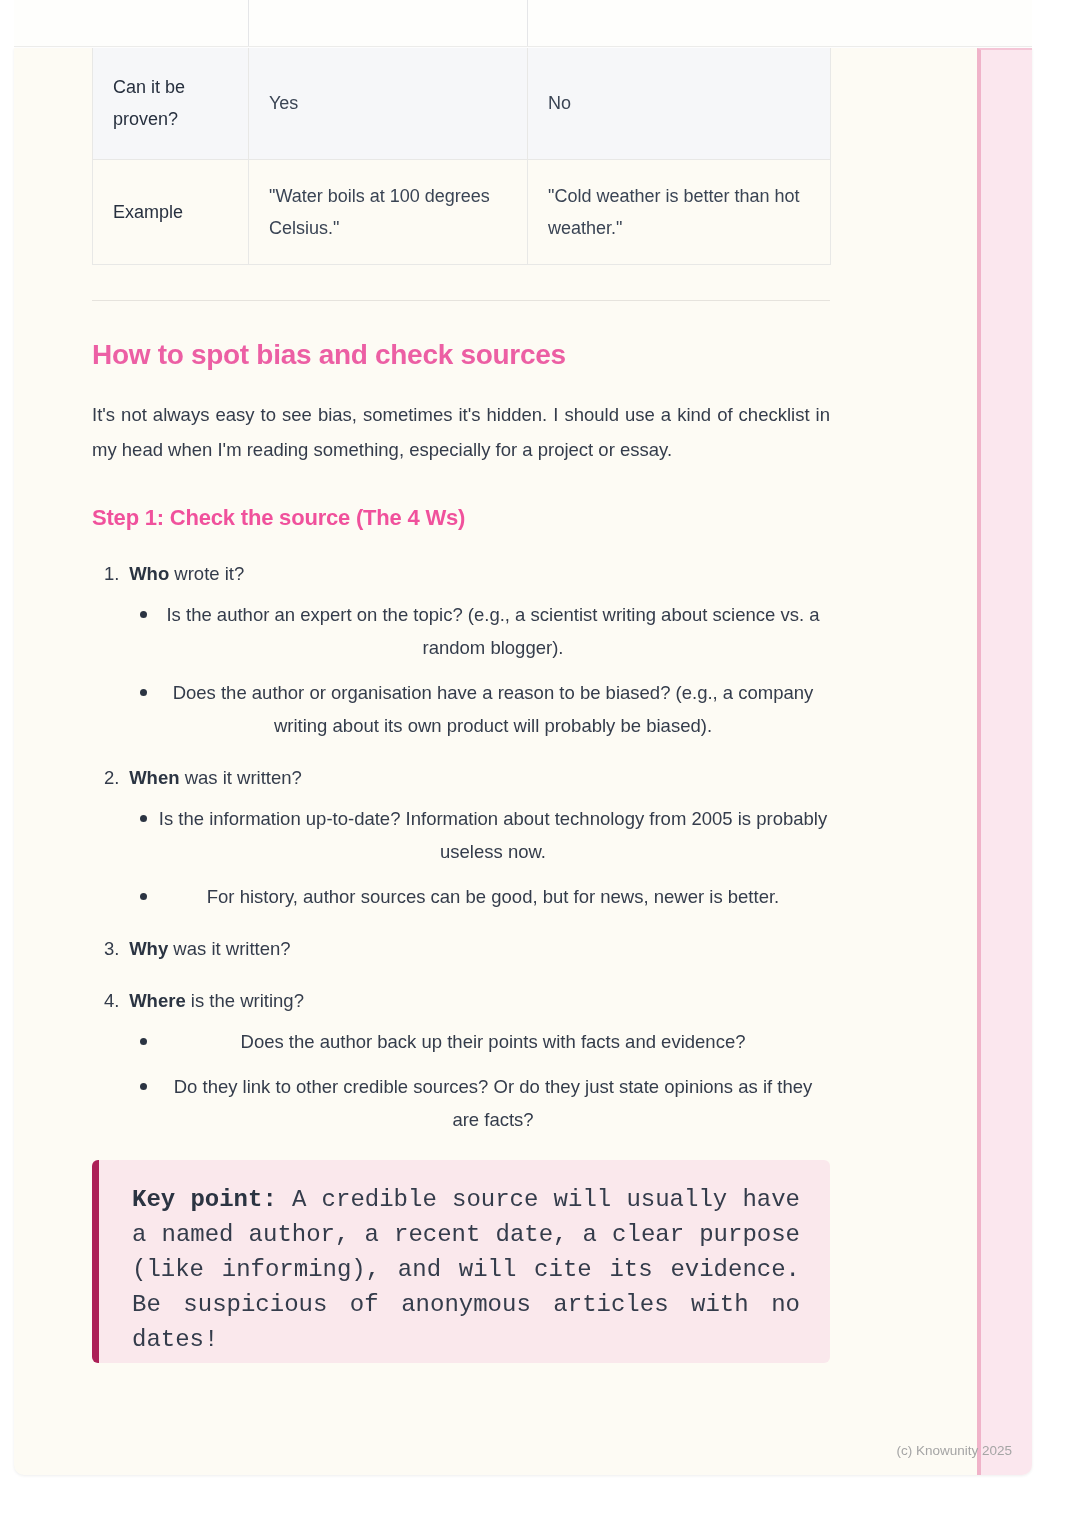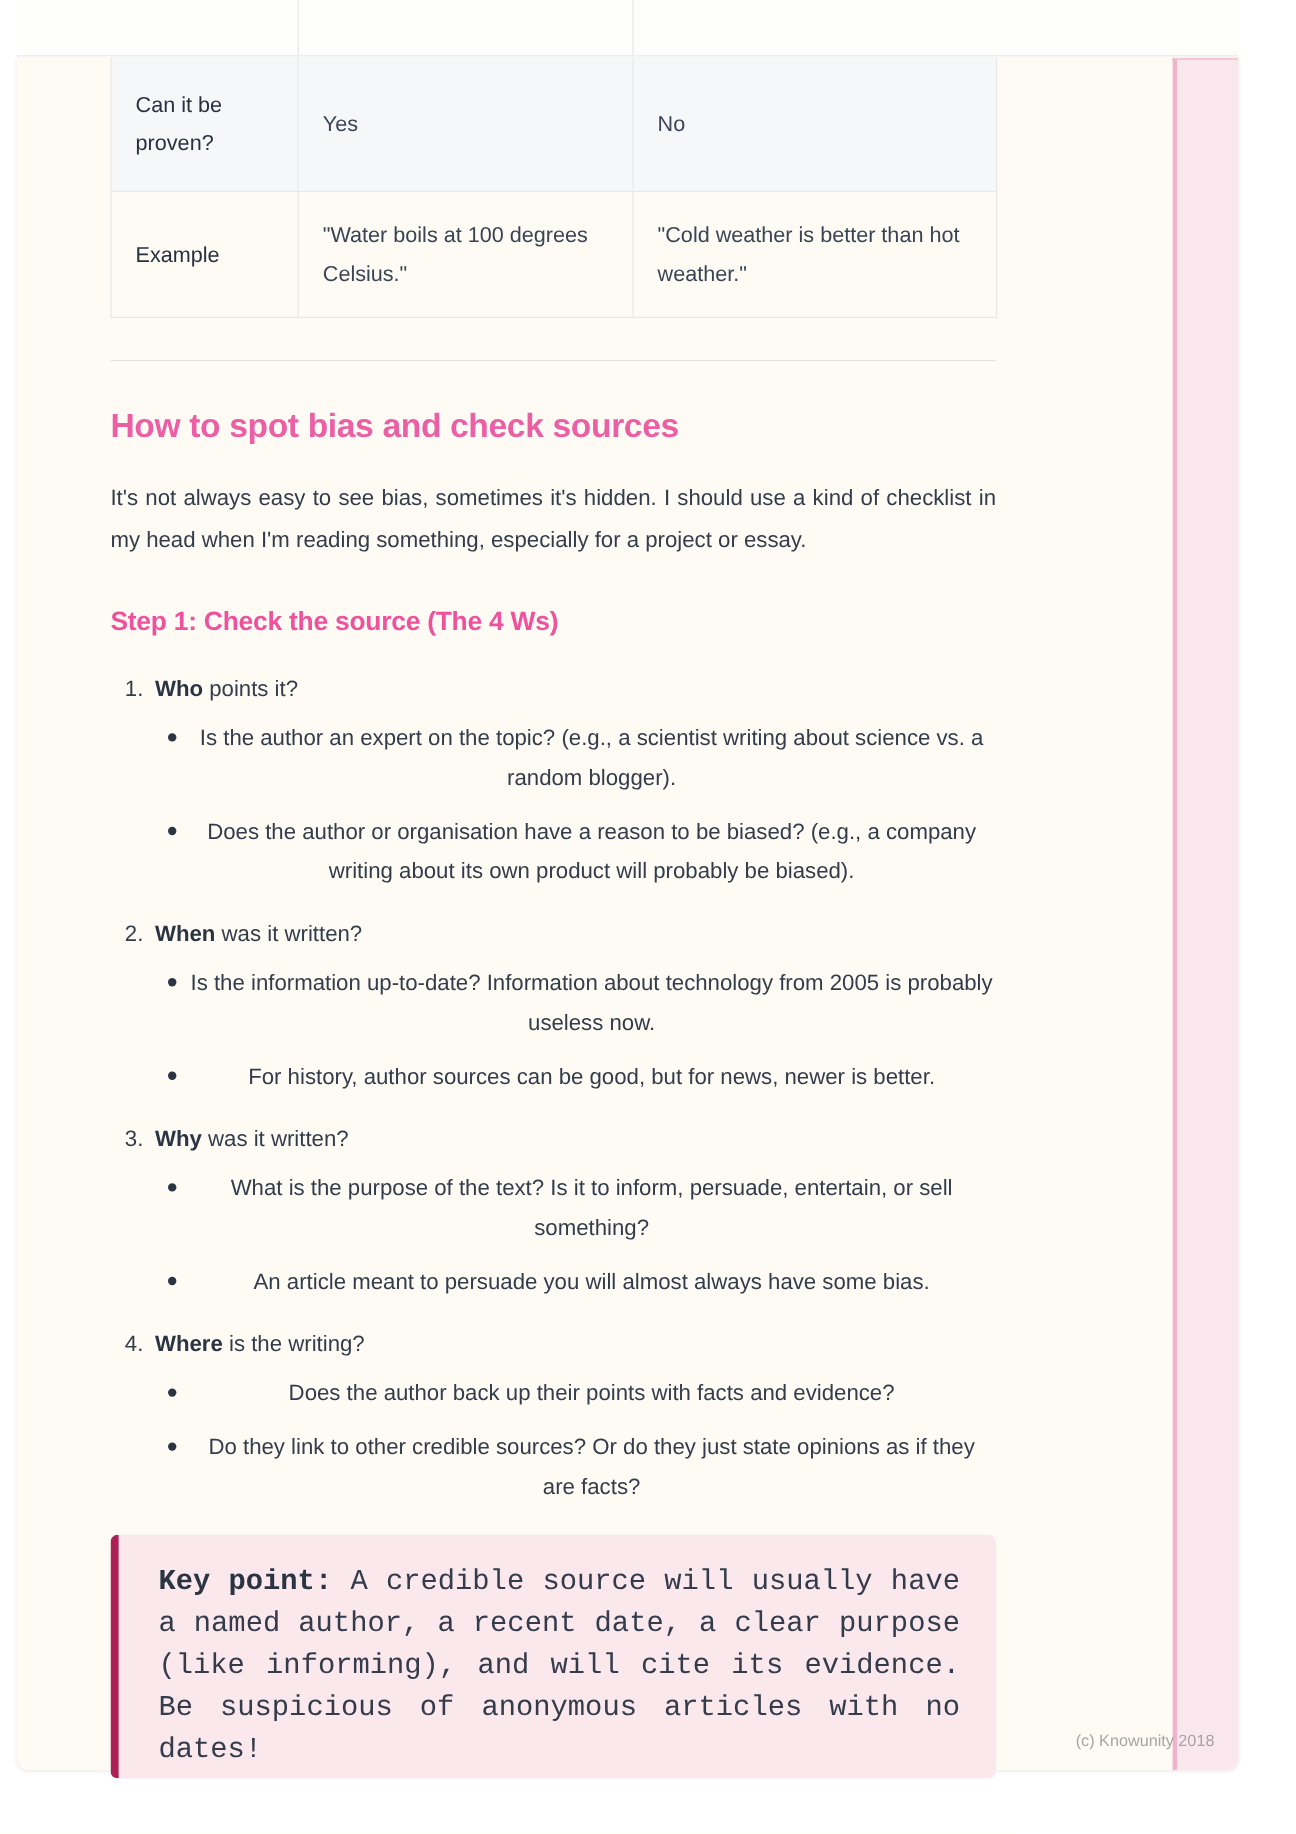--- a/index.html
+++ b/index.html
@@ -140,47 +140,43 @@
     <hr class="divider">
 
     <h2 class="section">How to spot bias and check sources</h2>
 
     <p class="intro">It's not always easy to see bias, sometimes it's hidden. I should use a kind of checklist in my head when I'm reading something, especially for a project or essay.</p>
 
     <h3 class="step">Step 1: Check the source (The 4 Ws)</h3>
 
     <ol class="checklist">
       <li>
-        <div class="numline"><span class="num">1.</span> <span class="kw">Who</span><span> points it?</span></div>
+        <div class="numline"><span class="num">1.</span> <span class="kw">Who</span><span> wrote it?</span></div>
         <ul class="bullets">
           <li>Is the author an expert on the topic? (e.g., a scientist writing about science vs. a random blogger).</li>
           <li>Does the author or organisation have a reason to be biased? (e.g., a company writing about its own product will probably be biased).</li>
         </ul>
       </li>
       <li>
         <div class="numline"><span class="num">2.</span> <span class="kw">When</span><span> was it written?</span></div>
         <ul class="bullets">
           <li>Is the information up-to-date? Information about technology from 2005 is probably useless now.</li>
           <li>For history, author sources can be good, but for news, newer is better.</li>
         </ul>
       </li>
       <li>
         <div class="numline"><span class="num">3.</span> <span class="kw">Why</span><span> was it written?</span></div>
-        <ul class="bullets">
-          <li>What is the purpose of the text? Is it to inform, persuade, entertain, or sell something?</li>
-          <li>An article meant to persuade you will almost always have some bias.</li>
-        </ul>
       </li>
       <li>
         <div class="numline"><span class="num">4.</span> <span class="kw">Where</span><span> is the writing?</span></div>
         <ul class="bullets">
           <li>Does the author back up their points with facts and evidence?</li>
           <li>Do they link to other credible sources? Or do they just state opinions as if they are facts?</li>
         </ul>
       </li>
     </ol>
 
     <div class="keypoint"><span class="kp-label">Key point:</span><span> A credible source will usually have a named author, a recent date, a clear purpose (like informing), and will cite its evidence. Be suspicious of anonymous articles with no dates!</span></div>
 
   </div>
 
-  <div class="copyright">(c) Knowunity 2018</div>
+  <div class="copyright">(c) Knowunity 2025</div>
 </div>
 
 </body></html>

